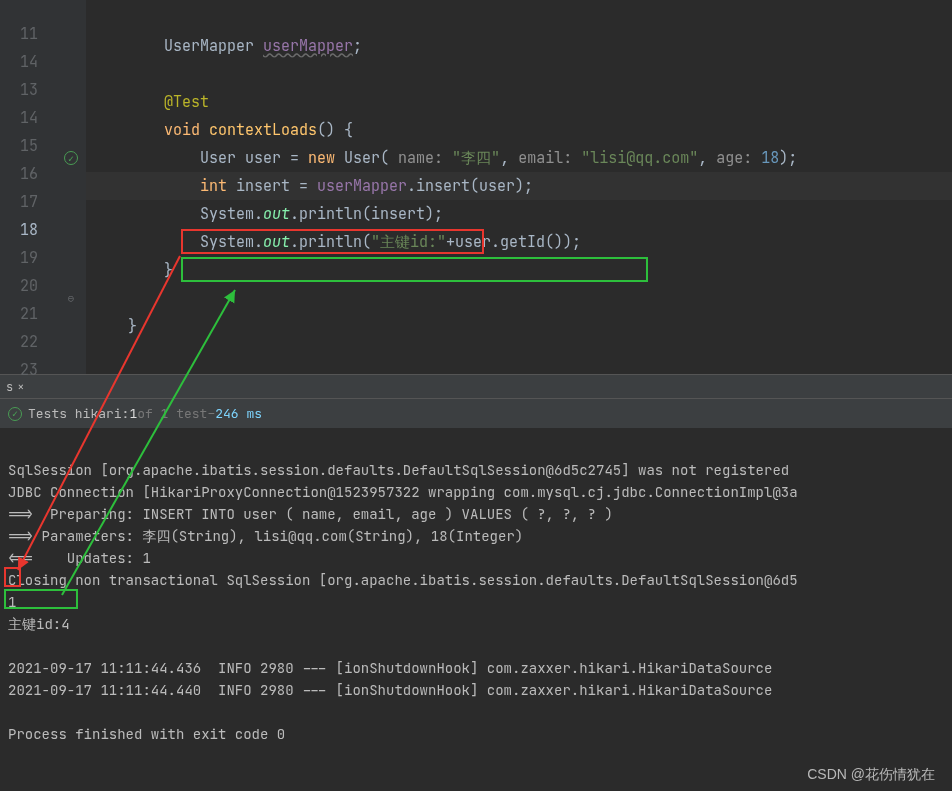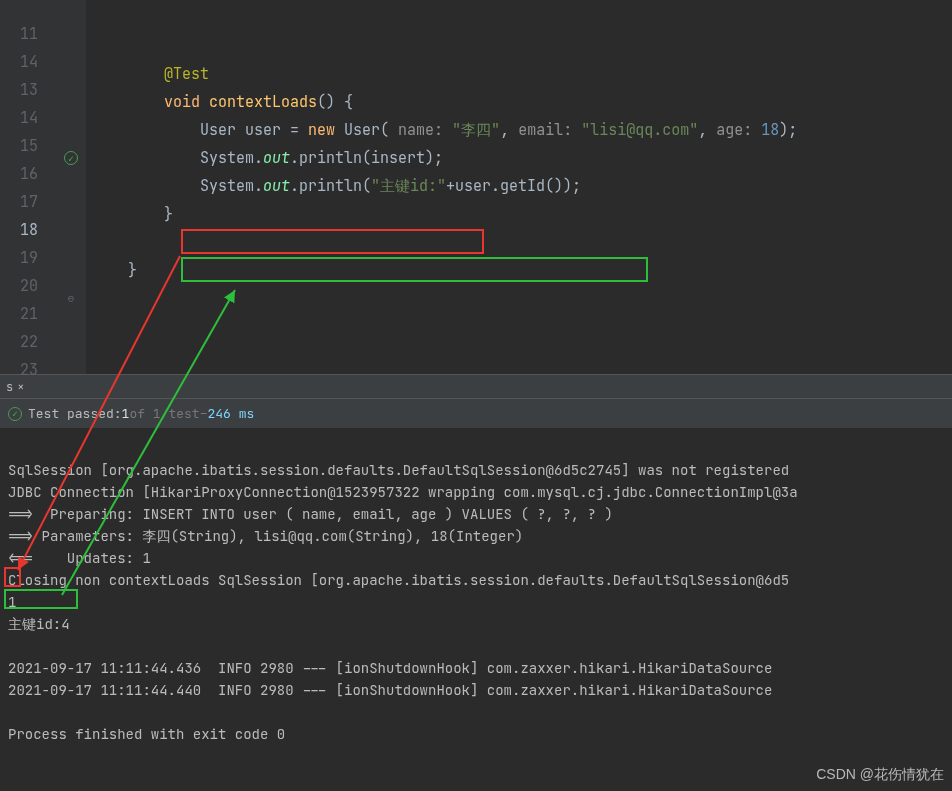--- a/index.html
+++ b/index.html
@@ -78,21 +78,21 @@
   color: #bbbbbb;
   font-size: 14px;
   padding: 8px 8px;
   line-height: 22px;
   white-space: pre;
   position: relative;
   height: 362px;
 }
 .watermark {
   position: absolute;
-  right: 8px;
+  right: 17px;
   bottom: 6px;
   color: #d0d0d0;
   font-size: 14px;
   font-family: sans-serif;
   opacity: 0.85;
 }
 svg.lines { position: absolute; top:0; left:0; pointer-events:none; }
 .check-icon {
   width:14px; height:14px; border-radius:50%; border:1.5px solid #499c54;
   display:inline-flex; align-items:center; justify-content:center;
@@ -133,57 +133,59 @@
       <div></div>
       <div></div>
     <div>
         <span class="fold-icon">⊖</span>
       </div>
     <div></div>
       <div></div>
   </div>
   <div class="code">
     <div class="line">        </div>
+    <div class="line">        <span class="cls">UserMapper </span><span class="fld-u">userMapper</span><span>;</span></div>
     <div class="line">        </div>
     <div class="line">        <span class="ann">@Test</span></div>
     <div class="line">        <span class="k">void </span><span class="mth">contextLoads</span><span>() {</span></div>
     <div class="line">            <span class="cls">User </span><span>user = </span><span class="k">new </span><span>User</span><span>( </span><span class="param">name: </span><span class="str">"李四"</span><span>, </span><span class="param">email: </span><span class="str">"lisi@qq.com"</span><span>, </span><span class="param">age: </span><span class="num">18</span><span>);</span></div>
+    <div class="line hl">            <span class="k">int </span><span>insert = </span><span class="fld">userMapper</span><span>.insert(user);</span></div>
     <div class="line">            <span>System.</span><span class="fld-i">out</span><span>.println(insert);</span></div>
     <div class="line">            <span>System.</span><span class="fld-i">out</span><span>.println(</span><span class="str">"主键id:"</span><span>+user.getId());</span></div>
     <div class="line">        <span>}</span></div>
     <div class="line">        </div>
     <div class="line">    <span>}</span></div>
 
     <div class="red-box" style="left:95px; top:229px; width:303px; height:25px;"></div>
     <div class="green-box" style="left:95px; top:257px; width:467px; height:25px;"></div>
   </div>
 </div>
 
 <div class="top-divider"></div>
 <div class="tabbar">
   <span>s</span>
   <span class="x">×</span>
 </div>
 
 <div class="status-line">
   <span class="pass-icon">✓</span>
-  <span>Test passed: </span>
+  <span>Tests hikari: </span>
   <span style="color:#ddd;">1</span>
   <span class="dim"> of 1 test</span>
   <span class="dim"> – </span>
   <span style="color:#7dd3fc;">246 ms</span>
 </div>
 
 <div class="console">
 <span>SqlSession [org.apache.ibatis.session.defaults.DefaultSqlSession@6d5c2745] was not registered </span>
 <span>JDBC Connection [HikariProxyConnection@1523957322 wrapping com.mysql.cj.jdbc.ConnectionImpl@3a</span>
 <span>==&gt;  Preparing: INSERT INTO user ( name, email, age ) VALUES ( ?, ?, ? )</span>
 <span>==&gt; Parameters: 李四(String), lisi@qq.com(String), 18(Integer)</span>
 <span>&lt;==    Updates: 1</span>
-<span>Closing non contextLoads SqlSession [org.apache.ibatis.session.defaults.DefaultSqlSession@6d5</span>
+<span>Closing non transactional SqlSession [org.apache.ibatis.session.defaults.DefaultSqlSession@6d5</span>
 <span>1</span>
 <span>主键id:4</span>
 <span></span>
 <span>2021-09-17 11:11:44.436  INFO 2980 --- [ionShutdownHook] com.zaxxer.hikari.HikariDataSource</span>
 <span>2021-09-17 11:11:44.440  INFO 2980 --- [ionShutdownHook] com.zaxxer.hikari.HikariDataSource</span>
 <span></span>
 <span>Process finished with exit code 0</span>
   <div class="red-box" style="left:4px; top:138px; width:17px; height:20px;"></div>
   <div class="green-box" style="left:4px; top:160px; width:74px; height:20px;"></div>
   <div class="watermark">CSDN @花伤情犹在</div>

